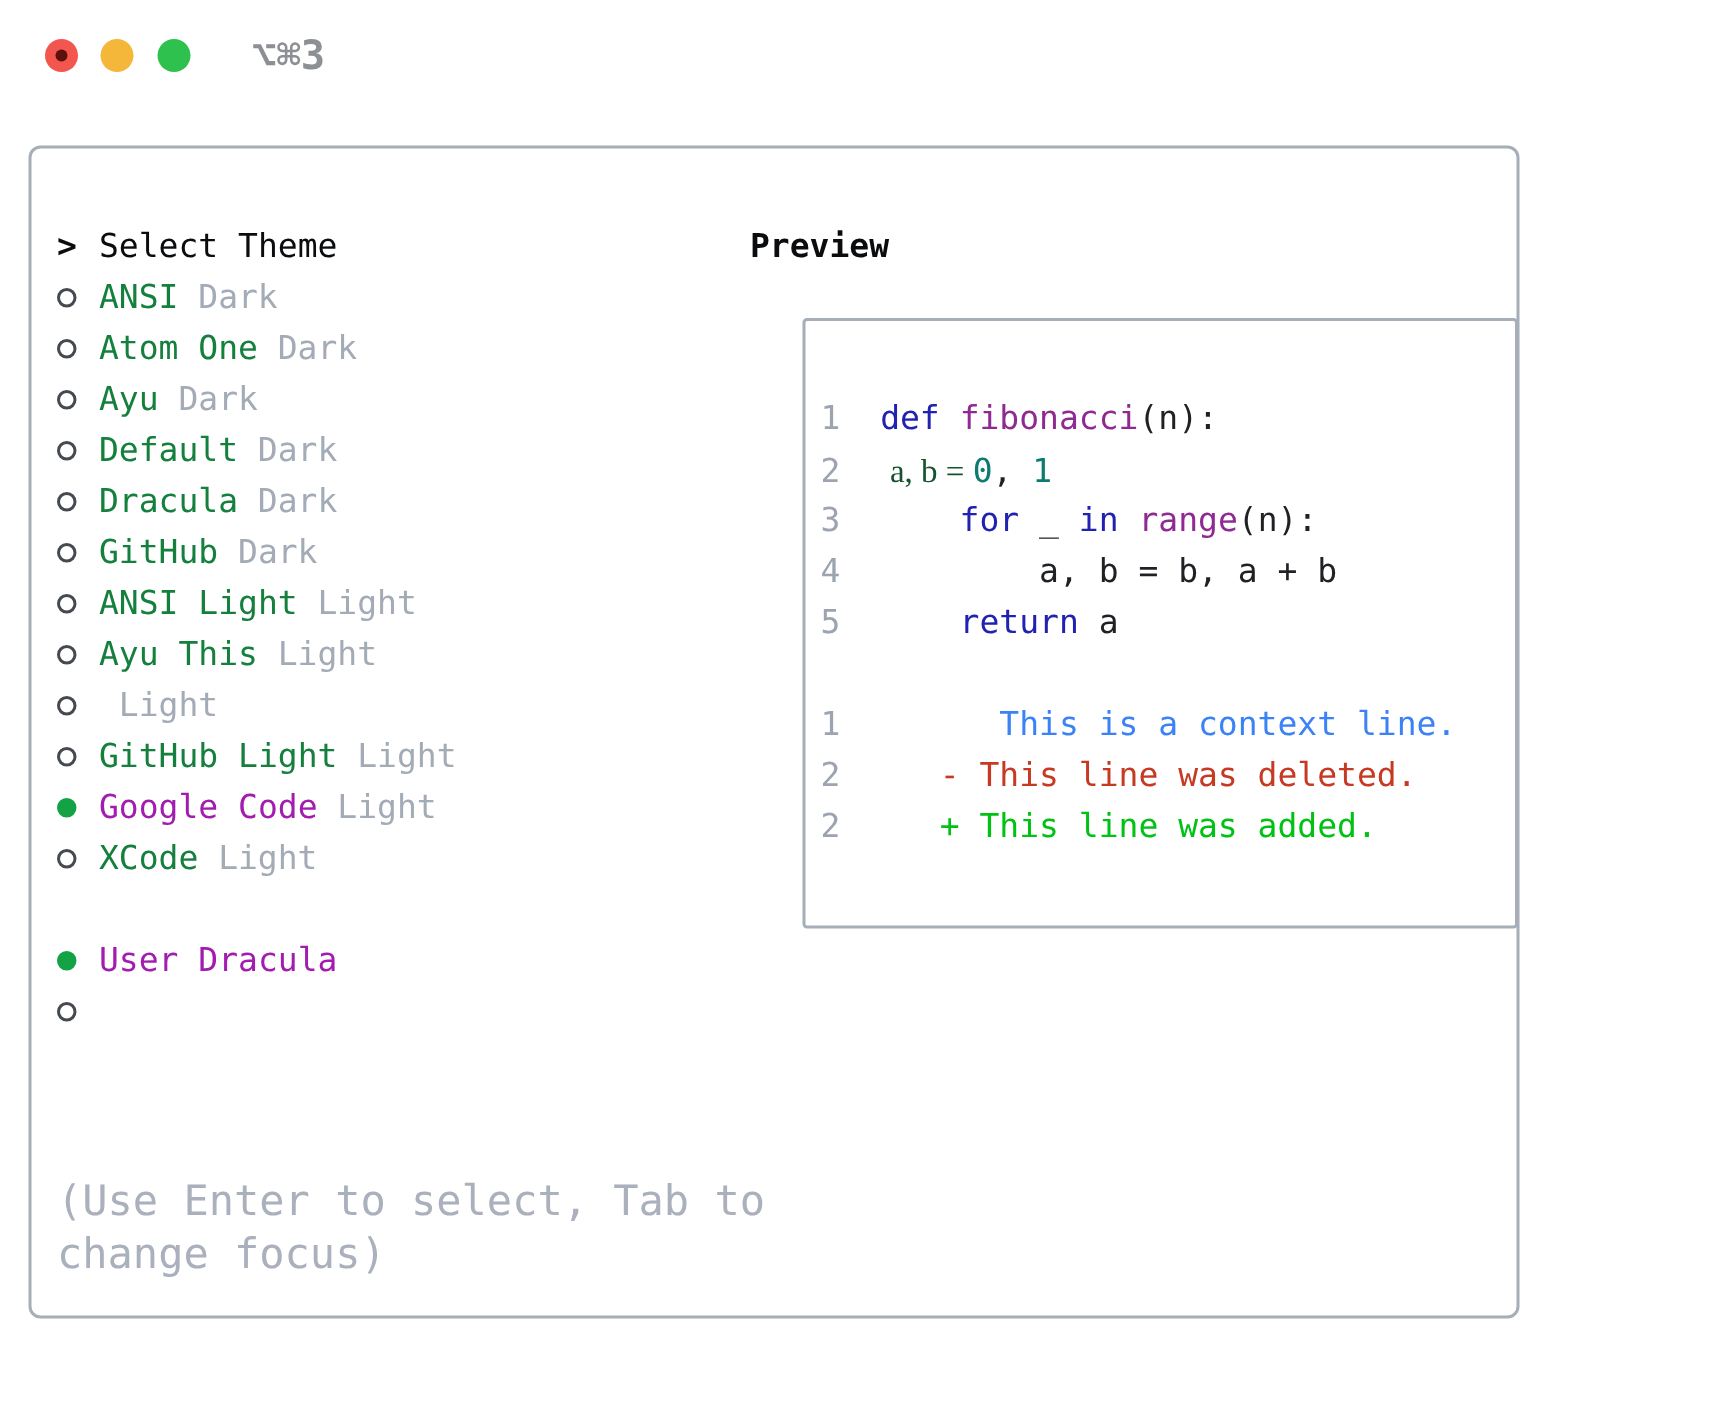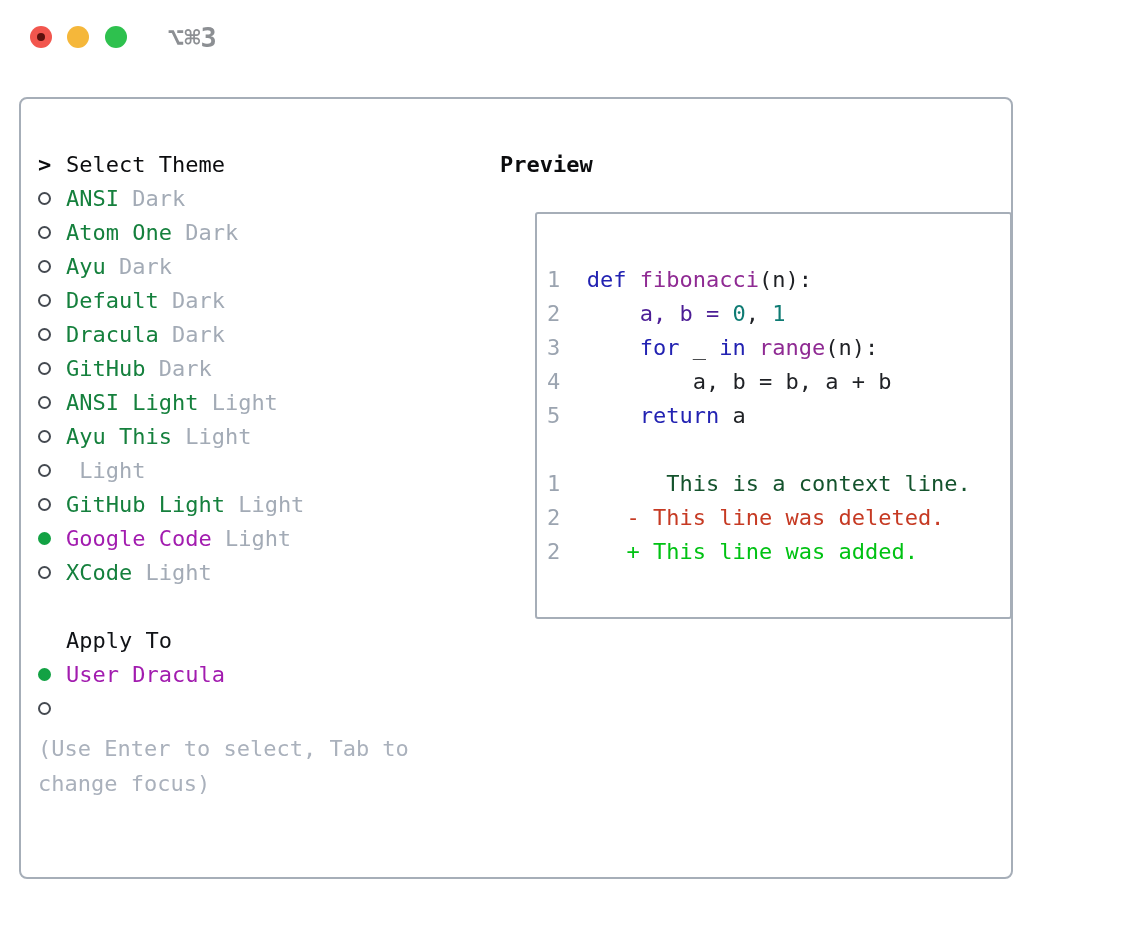--- a/index.html
+++ b/index.html
@@ -44,22 +44,22 @@
   .bullet.filled { background:#13a244; border-color:#13a244; }
   .row .name { color:#15803d; }
   .row.selected .name { color:#a21caf; }
   .row .variant { color:#a3abb6; margin-left:13.2px; }
   .row.header-row .title-text { font-weight:normal; color:#0b0c0e; }
   .row .label-strong { color:#101216; }
 
   .theme-list { position:absolute; left:17px; top:48px; }
   .apply-section { position:absolute; left:17px; top:524px; }
   .help-text {
-    position:absolute; left:17px; top:632px;
-    font-size:22px; line-height:35px; color:#aab1bc; white-space:pre-line;
+    position:absolute; left:17px; top:684px;
+    font-size:28px; line-height:35px; color:#aab1bc; white-space:pre-line;
   }
 
   
   .preview-title {
     position:absolute; left:479px; top:48px; height:34px;
     display:flex; align-items:center;
     font-size:22px; font-weight:bold; color:#0b0c0e;
   }
   .preview-box {
     position:absolute; left:487px; top:113px; width:477px; height:407px;
@@ -172,47 +172,43 @@
       <div class="row">
         <span class="marker">
             <span class="bullet"></span>
           </span>
         <span class="name">XCode</span>
         <span class="variant">Light</span>
       </div>
     </div>
 
     <div class="apply-section">
-      <div class="row">
-        <span class="marker"></span>
-        <span class="label-strong">Apply To</span>
-      </div>
       <div class="row selected">
         <span class="marker">
             <span class="bullet filled"></span>
           </span>
         <span class="name">User Dracula</span>
       </div>
       <div class="row">
         <span class="marker">
             <span class="bullet"></span>
           </span>
       </div>
     </div>
 
     <div class="help-text">(Use Enter to select, Tab to
 change focus)</div>
 
     <div class="preview-title">Preview</div>
     <div class="preview-box">
       <div class="pline"><span style="color: rgb(155, 164, 176);">1</span><span style="color: rgb(31, 33, 37);">  </span><span style="color: rgb(34, 34, 178);">def</span><span style="color: rgb(31, 33, 37);"> </span><span style="color: rgb(143, 42, 147);">fibonacci</span><span style="color: rgb(31, 33, 37);">(n):</span></div>
-      <div class="pline"><span style="color: rgb(155, 164, 176);">2</span><span style="color: #4c1d95;">      a, b = </span><span style="color: rgb(14, 123, 115);">0</span><span style="color: rgb(31, 33, 37);">, </span><span style="color: rgb(14, 123, 115);">1</span></div>
+      <div class="pline"><span style="color: rgb(155, 164, 176);">2</span><span style="color: #14532d; font-family: Liberation Serif, serif;">      a, b = </span><span style="color: rgb(14, 123, 115);">0</span><span style="color: rgb(31, 33, 37);">, </span><span style="color: rgb(14, 123, 115);">1</span></div>
       <div class="pline"><span style="color: rgb(155, 164, 176);">3</span><span style="color: rgb(31, 33, 37);">      </span><span style="color: rgb(34, 34, 178);">for</span><span style="color: rgb(31, 33, 37);"> _ </span><span style="color: rgb(34, 34, 178);">in</span><span style="color: rgb(31, 33, 37);"> </span><span style="color: rgb(143, 42, 147);">range</span><span style="color: rgb(31, 33, 37);">(n):</span></div>
       <div class="pline"><span style="color: rgb(155, 164, 176);">4</span><span style="color: rgb(31, 33, 37);">          a, b = b, a + b</span></div>
       <div class="pline"><span style="color: rgb(155, 164, 176);">5</span><span style="color: rgb(31, 33, 37);">      </span><span style="color: rgb(34, 34, 178);">return</span><span style="color: rgb(31, 33, 37);"> a</span></div>
       <div class="pline"></div>
-      <div class="pline"><span style="color: rgb(155, 164, 176);">1</span><span style="color: #14532d;">        This is a context line.</span></div>
+      <div class="pline"><span style="color: rgb(155, 164, 176);">1</span><span style="color: #3b82f6;">        This is a context line.</span></div>
       <div class="pline"><span style="color: rgb(155, 164, 176);">2</span><span style="color: rgb(31, 33, 37);">     </span><span style="color: rgb(198, 58, 35);">- This line was deleted.</span></div>
       <div class="pline"><span style="color: rgb(155, 164, 176);">2</span><span style="color: rgb(31, 33, 37);">     </span><span style="color: rgb(0, 194, 19);">+ This line was added.</span></div>
     </div>
 
   </div>
 </div>
 
 </body></html>

